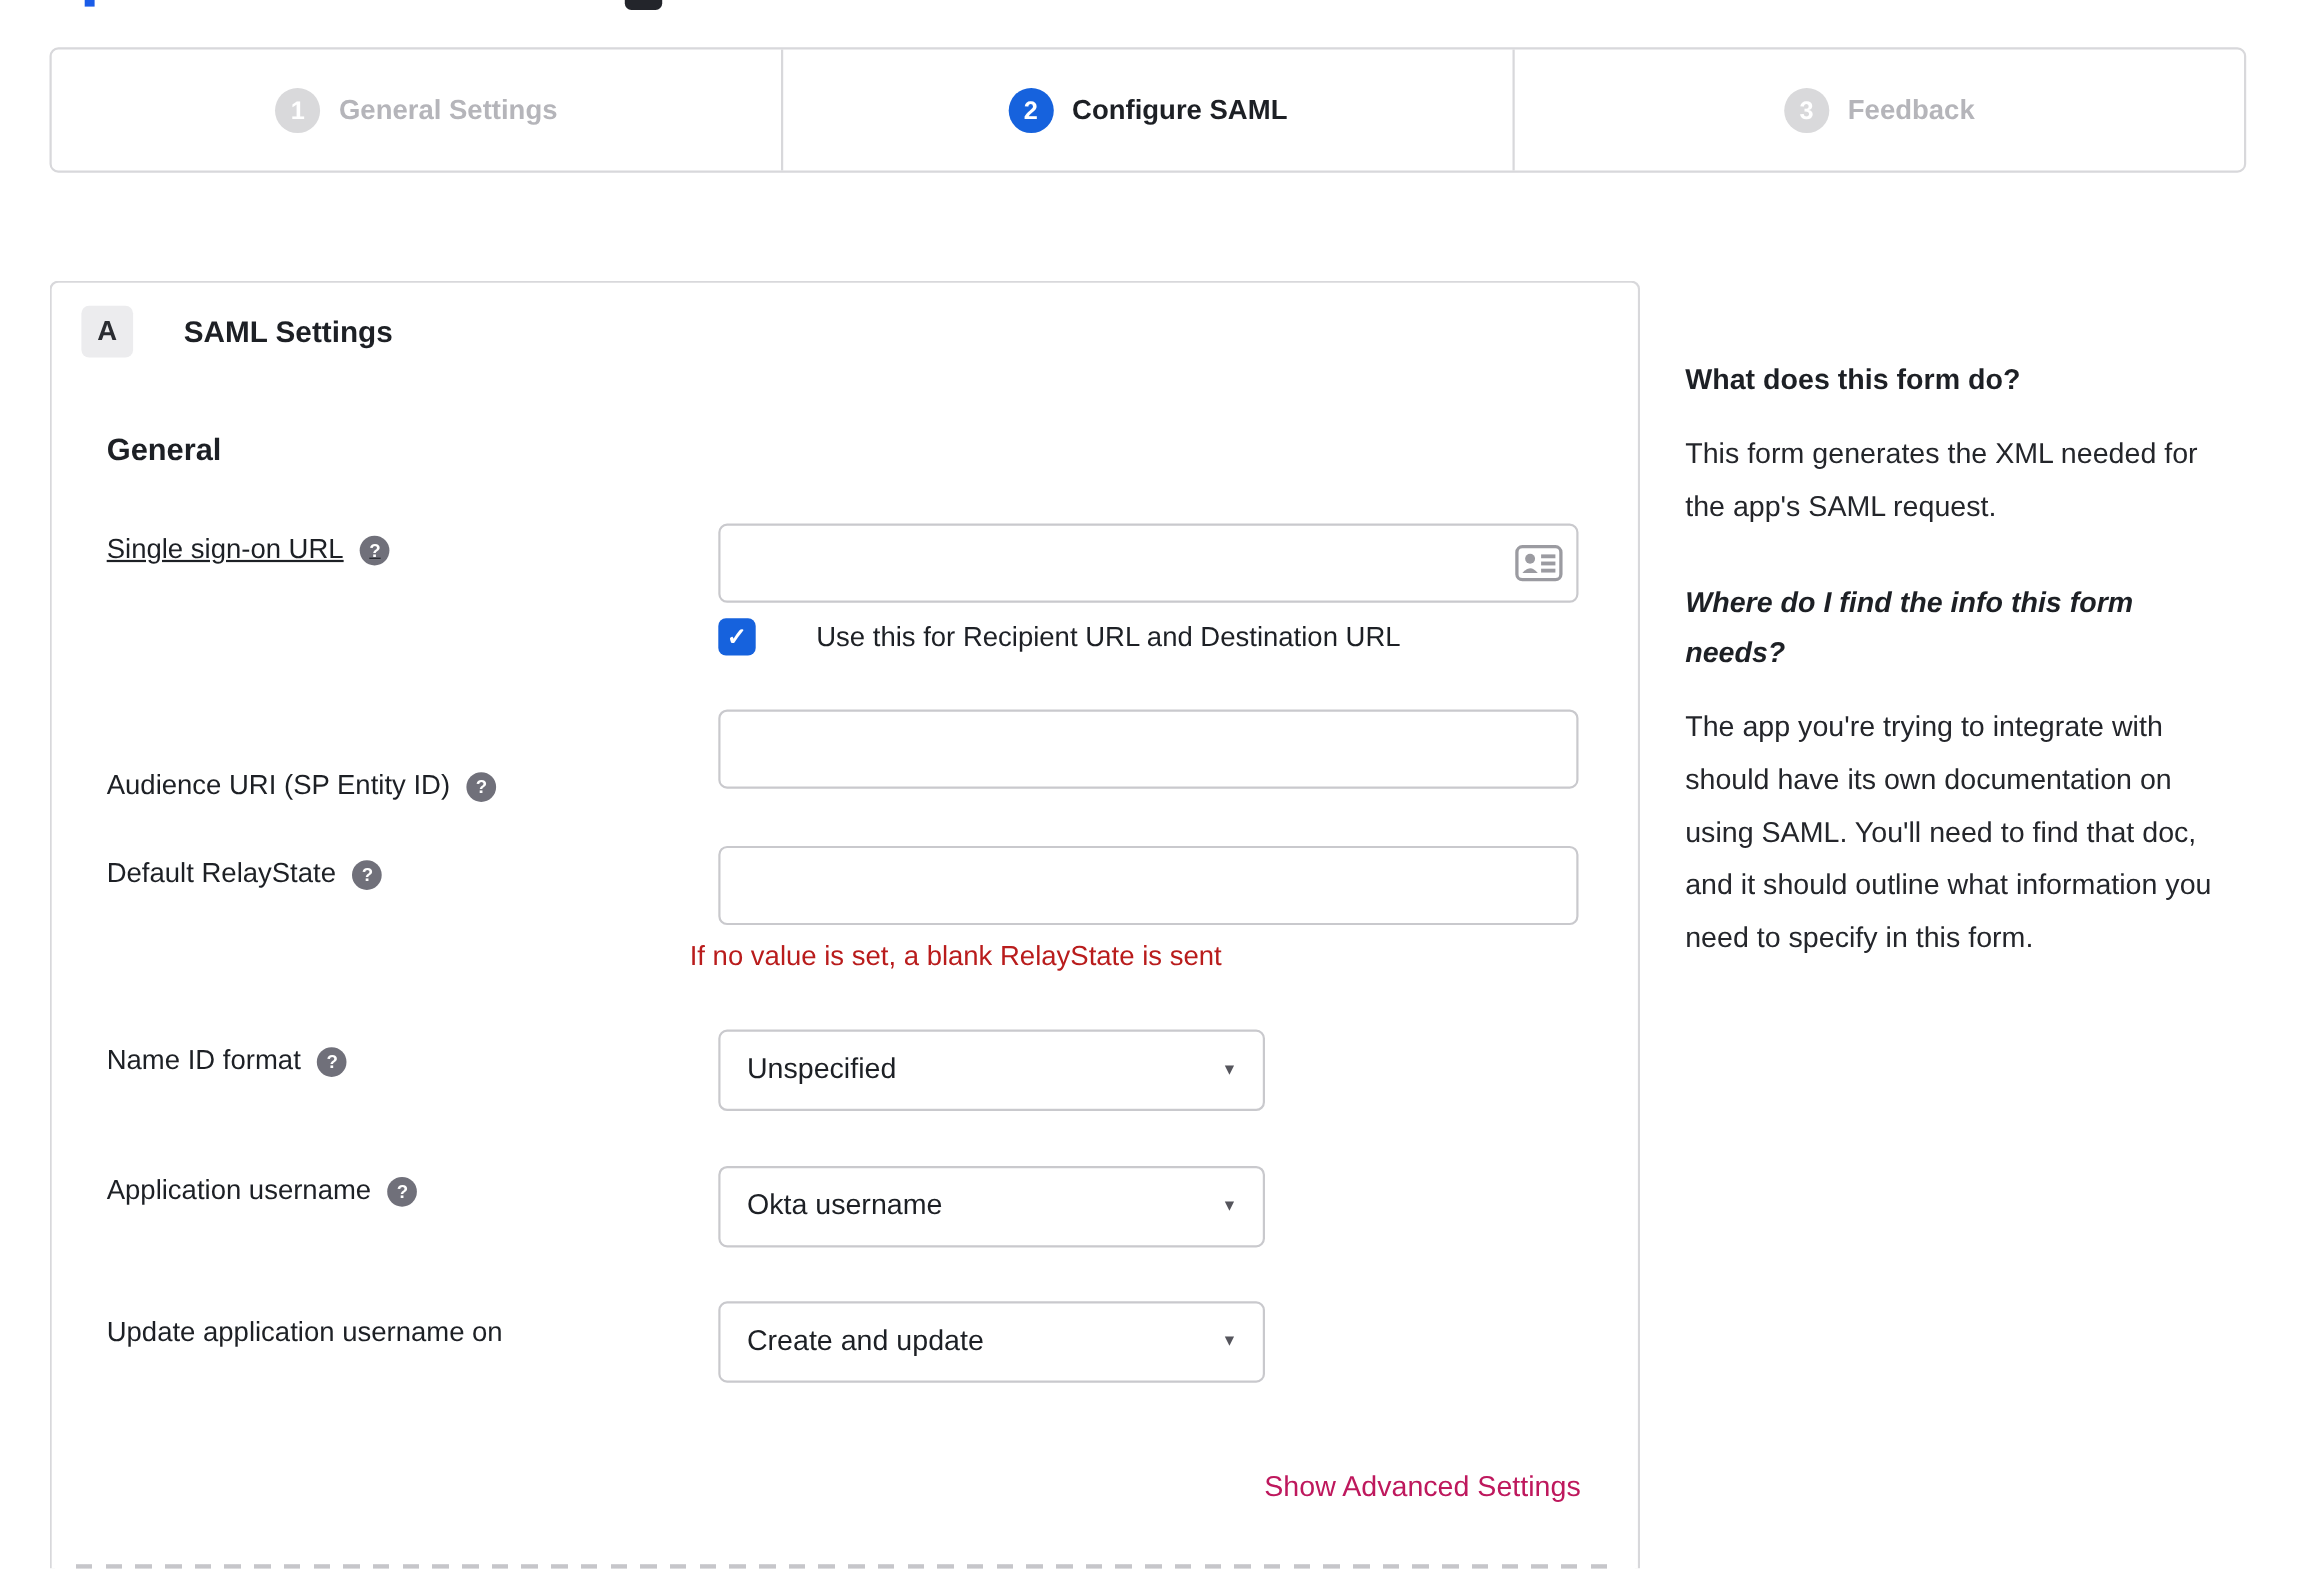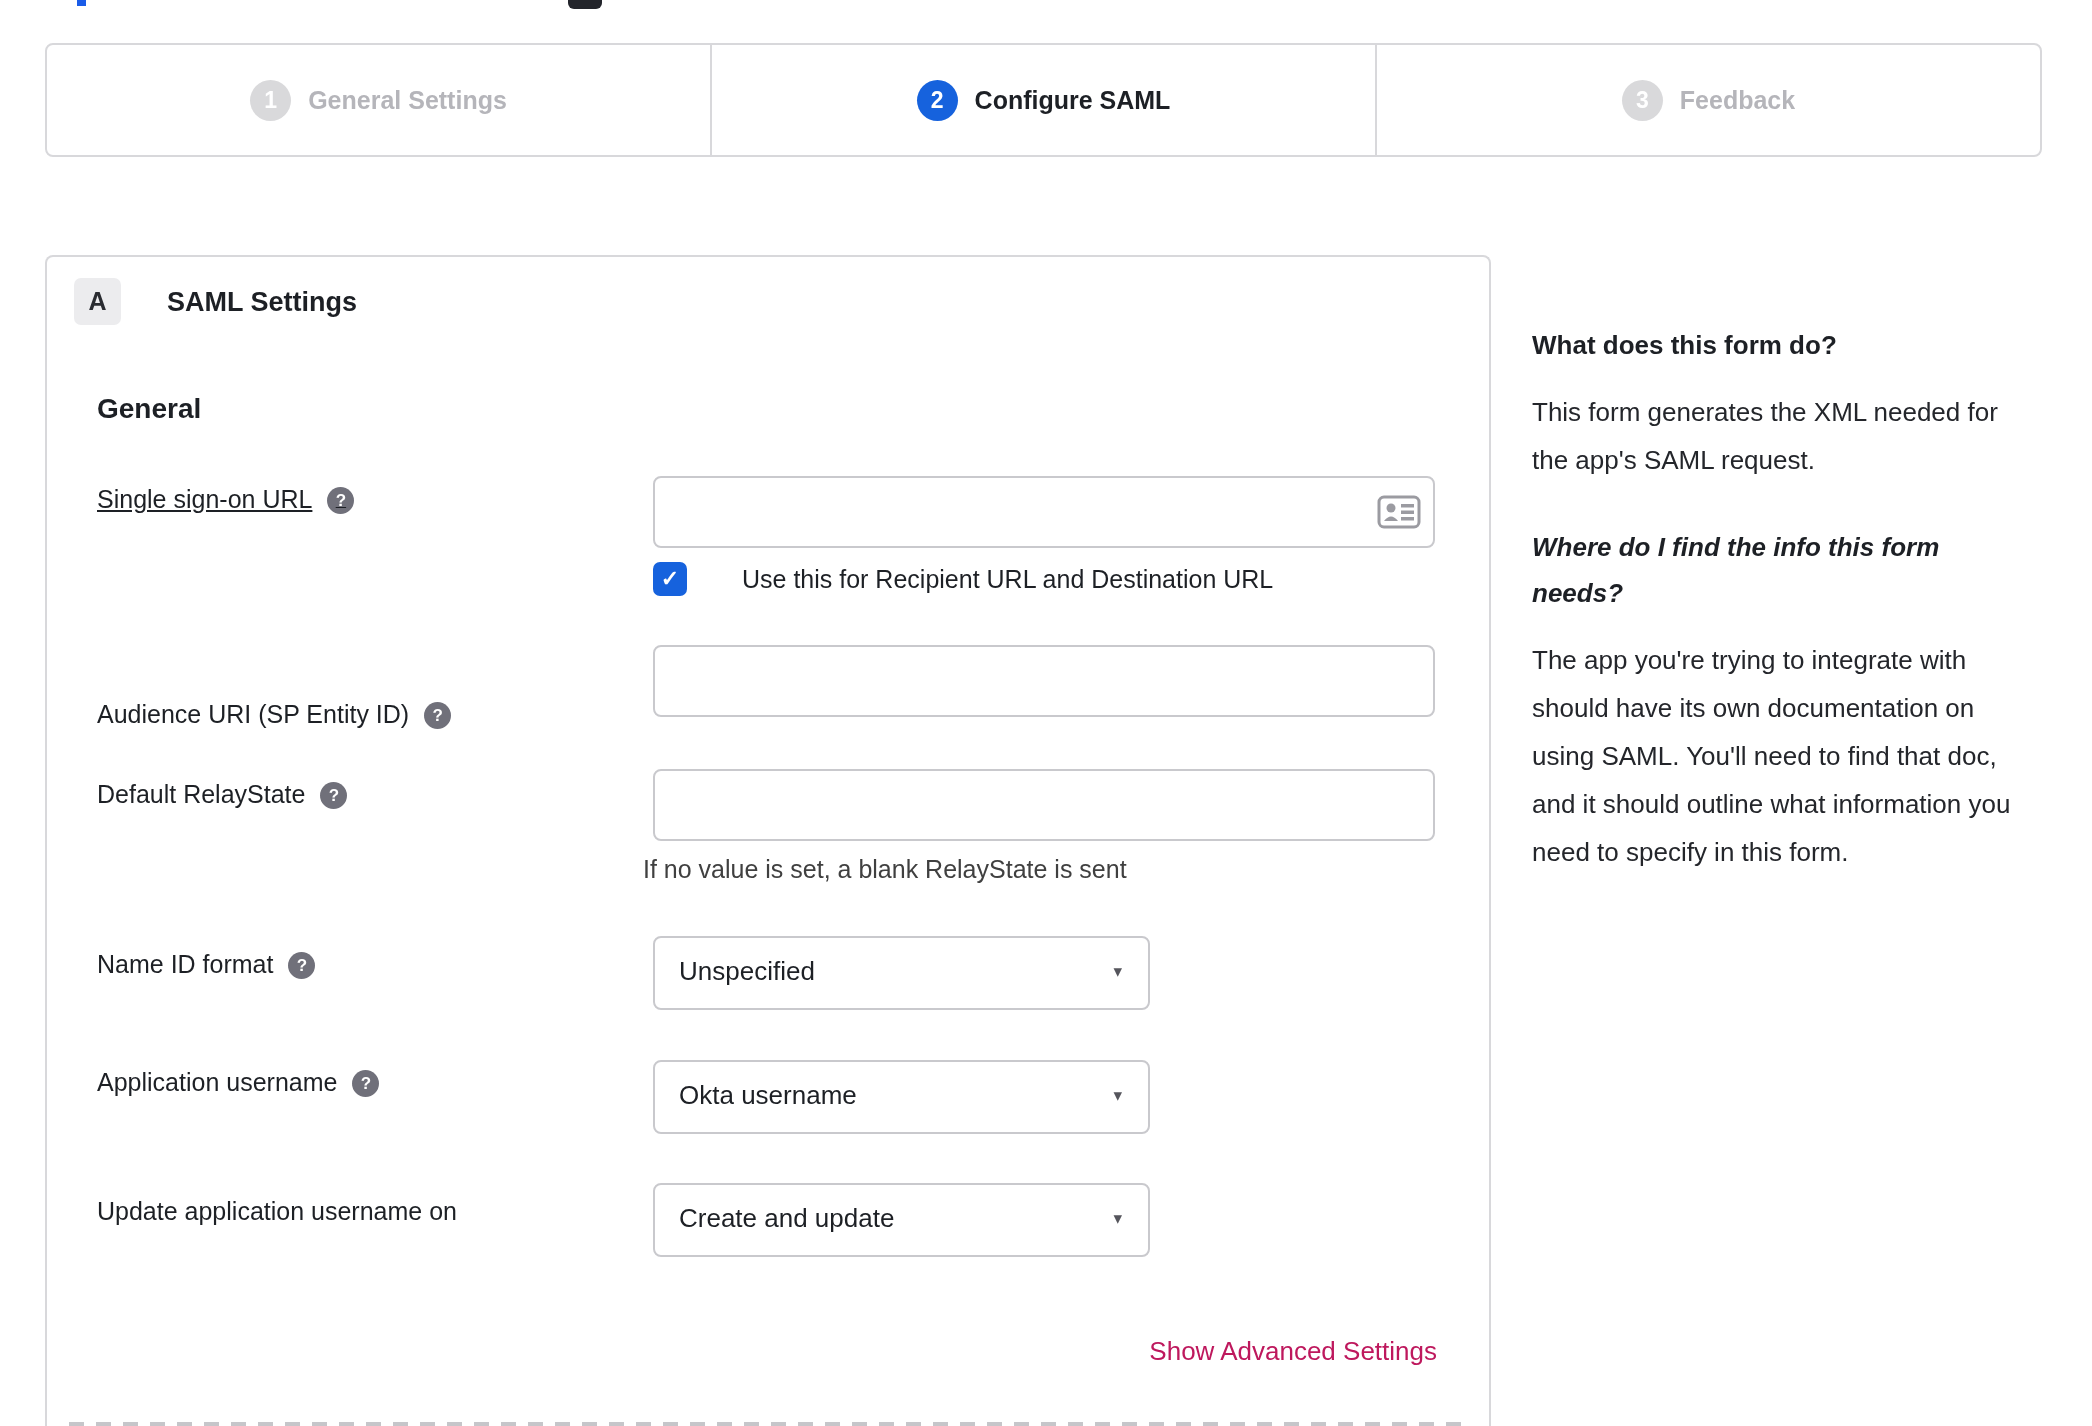--- a/index.html
+++ b/index.html
@@ -52,21 +52,21 @@
   .selectbox { position:absolute; left:606px; width:497px; height:74px; background:#fff;
                border:2px solid #c9c9cd; border-radius:8px; display:flex; align-items:center;
                justify-content:space-between; padding:0 26px 4px 24px; font-size:26px; cursor:pointer; }
   .selectbox .arrow { font-size:17px; color:#55555c; }
 
   .checkbox { position:absolute; left:606px; width:34px; height:34px; background:#1662dd;
               border-radius:7px; color:#fff; display:flex; align-items:center;
               justify-content:center; font-size:22px; font-weight:700; cursor:pointer; }
   .checkbox-label { position:absolute; left:695px; font-size:25px; padding-top:3px; }
 
-  .hint { position:absolute; left:596px; font-size:25px; color:#404040; }
+  .hint { position:absolute; left:580px; font-size:25px; color:#b91c1c; }
 
   .adv-link { position:absolute; left:606px; width:784px; text-align:right; font-size:26px;
               color:#be185d; font-weight:500; cursor:pointer; text-decoration:none; }
 
   
   .sidebar { position:absolute; left:1532px; top:322px; width:500px; }
   .sb-title { font-size:26px; font-weight:700; line-height:46px; color:#1d2025; }
   .sb-body  { font-size:26px; line-height:48px; color:#24262b; margin-top:20px; }
   .sb-gap   { margin-top:40px;font-style:italic; }
 </style>

